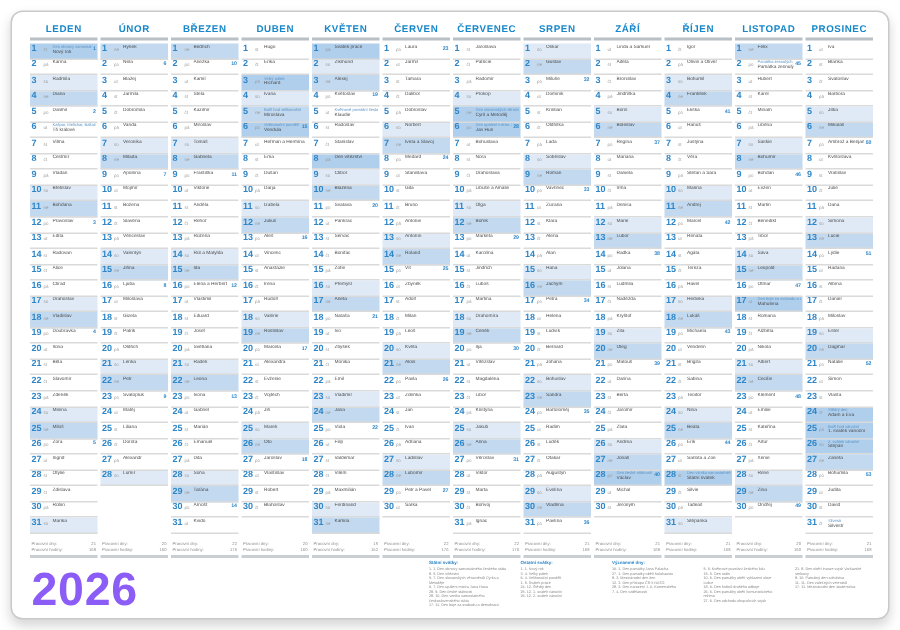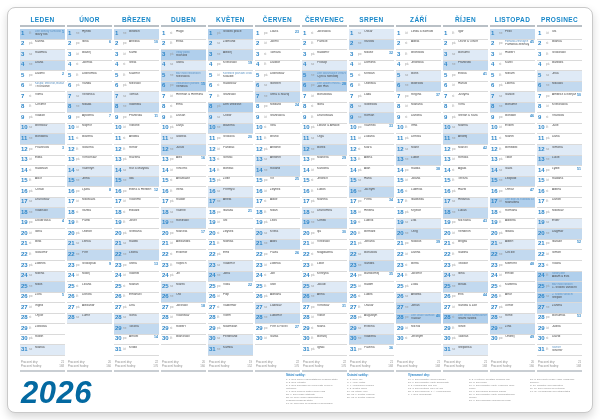--- a/index.html
+++ b/index.html
@@ -20,22 +20,22 @@
   .num{font-size:6px;font-weight:bold;color:#2e86c8;line-height:7px;min-width:7px;flex:none;}
   .dw{font-size:3px;color:#9a9a9a;line-height:4px;margin:1px 0 0 1px;min-width:5px;flex:none;}
   .txt{flex:1;display:flex;flex-direction:column;margin-left:1px;overflow:hidden;min-width:0;}
   .note{font-size:2.7px;line-height:3.1px;color:#5d94c4;white-space:nowrap;overflow:hidden;}
   .nm{font-size:3.2px;line-height:3.7px;color:#4a4a4a;white-space:nowrap;overflow:hidden;}
   .wk{font-size:3.5px;font-weight:bold;color:#2e86c8;line-height:4px;margin-left:1px;flex:none;}
   .m-foot{margin-top:auto;display:flex;justify-content:space-between;padding:1px 1px 0 1px;
     font-size:2.8px;line-height:3.4px;color:#8f8f8f;flex:none;}
   .f-r{text-align:right;}
   .m-brule{height:2px;background:#c9ced3;margin-top:2px;flex:none;}
-  .year{position:absolute;left:13px;bottom:1px;font-size:31px;font-weight:bold;color:#0369a1;
-    letter-spacing:.5px;font-style:italic;}
+  .year{position:absolute;left:13px;bottom:1px;font-size:31px;font-weight:bold;color:#8b5cf6;
+    letter-spacing:.5px;}
   .legend{position:absolute;left:278px;bottom:7px;display:flex;gap:9px;align-items:flex-start;}
   .lg-col{width:52px;}
   .lg-title{font-size:3px;line-height:4px;font-weight:bold;color:#2e86c8;margin-bottom:1px;min-height:4px;}
   .lg-item{font-size:2.5px;line-height:3px;color:#8a8a8a;}
 </style>
 </head>
 <body>
 
 <div class="sheet">
   <div class="grid" id="grid">

